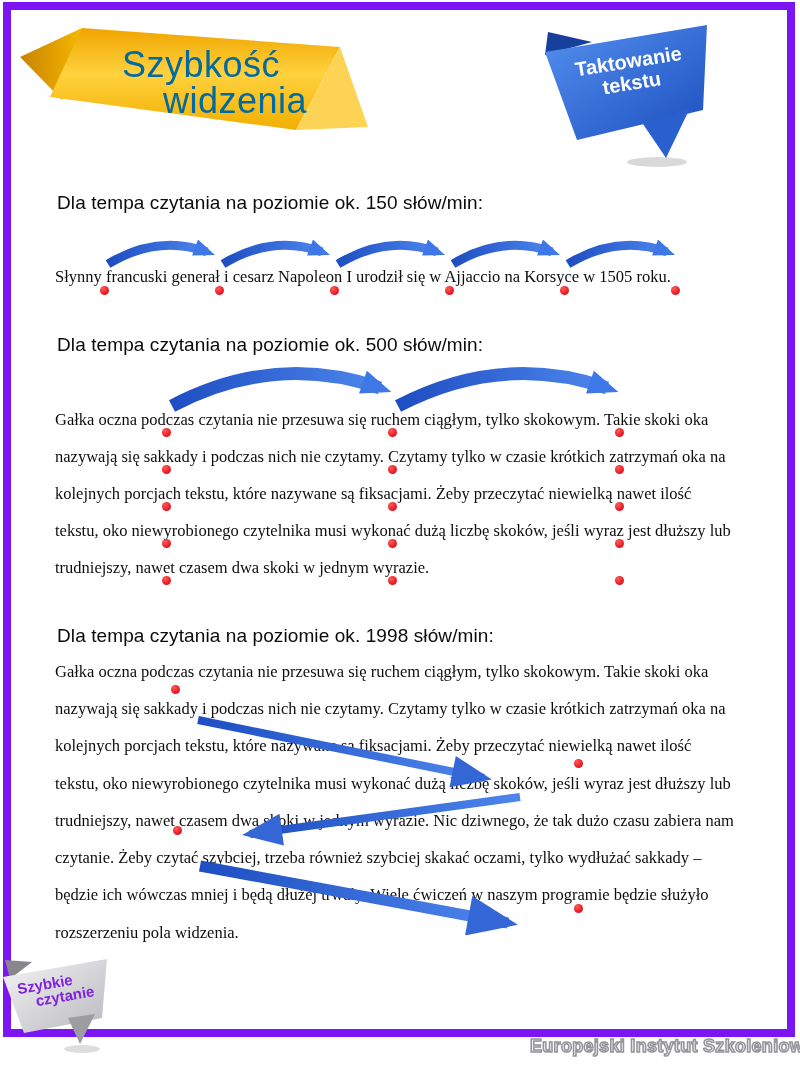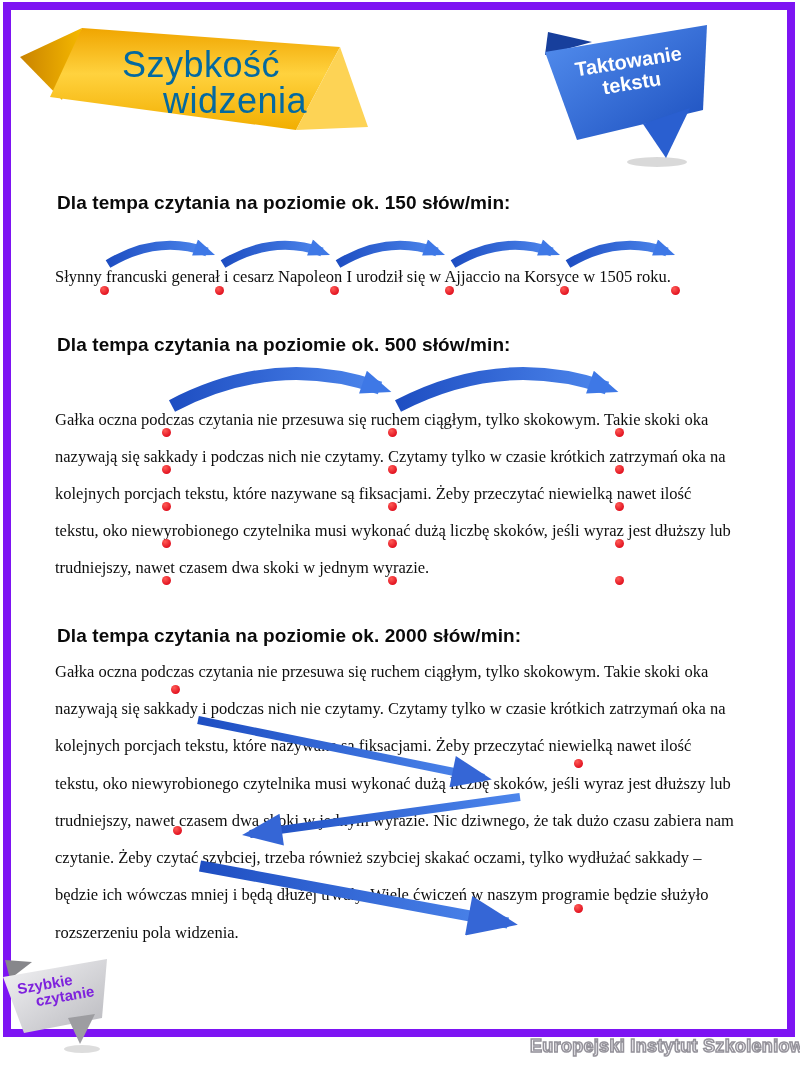--- a/index.html
+++ b/index.html
@@ -1,20 +1,20 @@
 <!DOCTYPE html>
 <html><head>
 <meta charset="utf-8">
 <style>
   html,body{margin:0;padding:0;background:#fff;}
   .page{position:relative;width:800px;height:1066px;background:#ffffff;overflow:hidden;
         font-family:"Liberation Sans",sans-serif;}
   .frame{position:absolute;left:3px;top:2px;width:792px;height:1035px;
          border:8px solid #7d14f3;box-sizing:border-box;z-index:1;}
-  .heading{position:absolute;left:57px;font-size:19px;font-weight:bold;color:#0a0a0a;
+  .heading{position:absolute;left:57px;font-size:19px;font-weight:normal;color:#0a0a0a;
            white-space:nowrap;z-index:2;letter-spacing:0.1px;}
   .bodyline{position:absolute;left:55px;font-family:"Liberation Serif",serif;font-size:16.5px;
             color:#0d0d0d;white-space:nowrap;z-index:2;}
   .dot{position:absolute;width:9px;height:9px;border-radius:50%;z-index:4;
        background:radial-gradient(circle at 35% 30%, #ff5a55, #e00f1e 75%);}
   .gfx{position:absolute;z-index:3;}
   .gfx-over{position:absolute;z-index:5;}
   .badge{position:absolute;z-index:6;}
   .ribbon-text{position:absolute;font-weight:normal;color:#0369a1;font-size:36px;z-index:7;
                white-space:nowrap;letter-spacing:0.5px;}
@@ -134,21 +134,21 @@
   <div class="dot" style="left:162px;top:502px"></div>
   <div class="dot" style="left:388px;top:502px"></div>
   <div class="dot" style="left:615px;top:502px"></div>
   <div class="dot" style="left:162px;top:539px"></div>
   <div class="dot" style="left:388px;top:539px"></div>
   <div class="dot" style="left:615px;top:539px"></div>
   <div class="dot" style="left:162px;top:576px"></div>
   <div class="dot" style="left:388px;top:576px"></div>
   <div class="dot" style="left:615px;top:576px"></div>
 
-  <div class="heading" style="top:625px">Dla tempa czytania na poziomie ok. 2000 słów/min:</div>
+  <div class="heading" style="top:625px">Dla tempa czytania na poziomie ok. 1998 słów/min:</div>
 
   <div class="bodyline" style="top:662px">Gałka oczna podczas czytania nie przesuwa się ruchem ciągłym, tylko skokowym. Takie skoki oka</div>
   <div class="bodyline" style="top:699px">nazywają się sakkady i podczas nich nie czytamy. Czytamy tylko w czasie krótkich zatrzymań oka na</div>
   <div class="bodyline" style="top:736px">kolejnych porcjach tekstu, które nazywane są fiksacjami. Żeby przeczytać niewielką nawet ilość</div>
   <div class="bodyline" style="top:774px">tekstu, oko niewyrobionego czytelnika musi wykonać dużą liczbę skoków, jeśli wyraz jest dłuższy lub</div>
   <div class="bodyline" style="top:811px">trudniejszy, nawet czasem dwa skoki w jednym wyrazie. Nic dziwnego, że tak dużo czasu zabiera nam</div>
   <div class="bodyline" style="top:848px">czytanie. Żeby czytać szybciej, trzeba również szybciej skakać oczami, tylko wydłużać sakkady –</div>
   <div class="bodyline" style="top:885px">będzie ich wówczas mniej i będą dłużej trwały. Wiele ćwiczeń w naszym programie będzie służyło</div>
   <div class="bodyline" style="top:923px">rozszerzeniu pola widzenia.</div>
 

